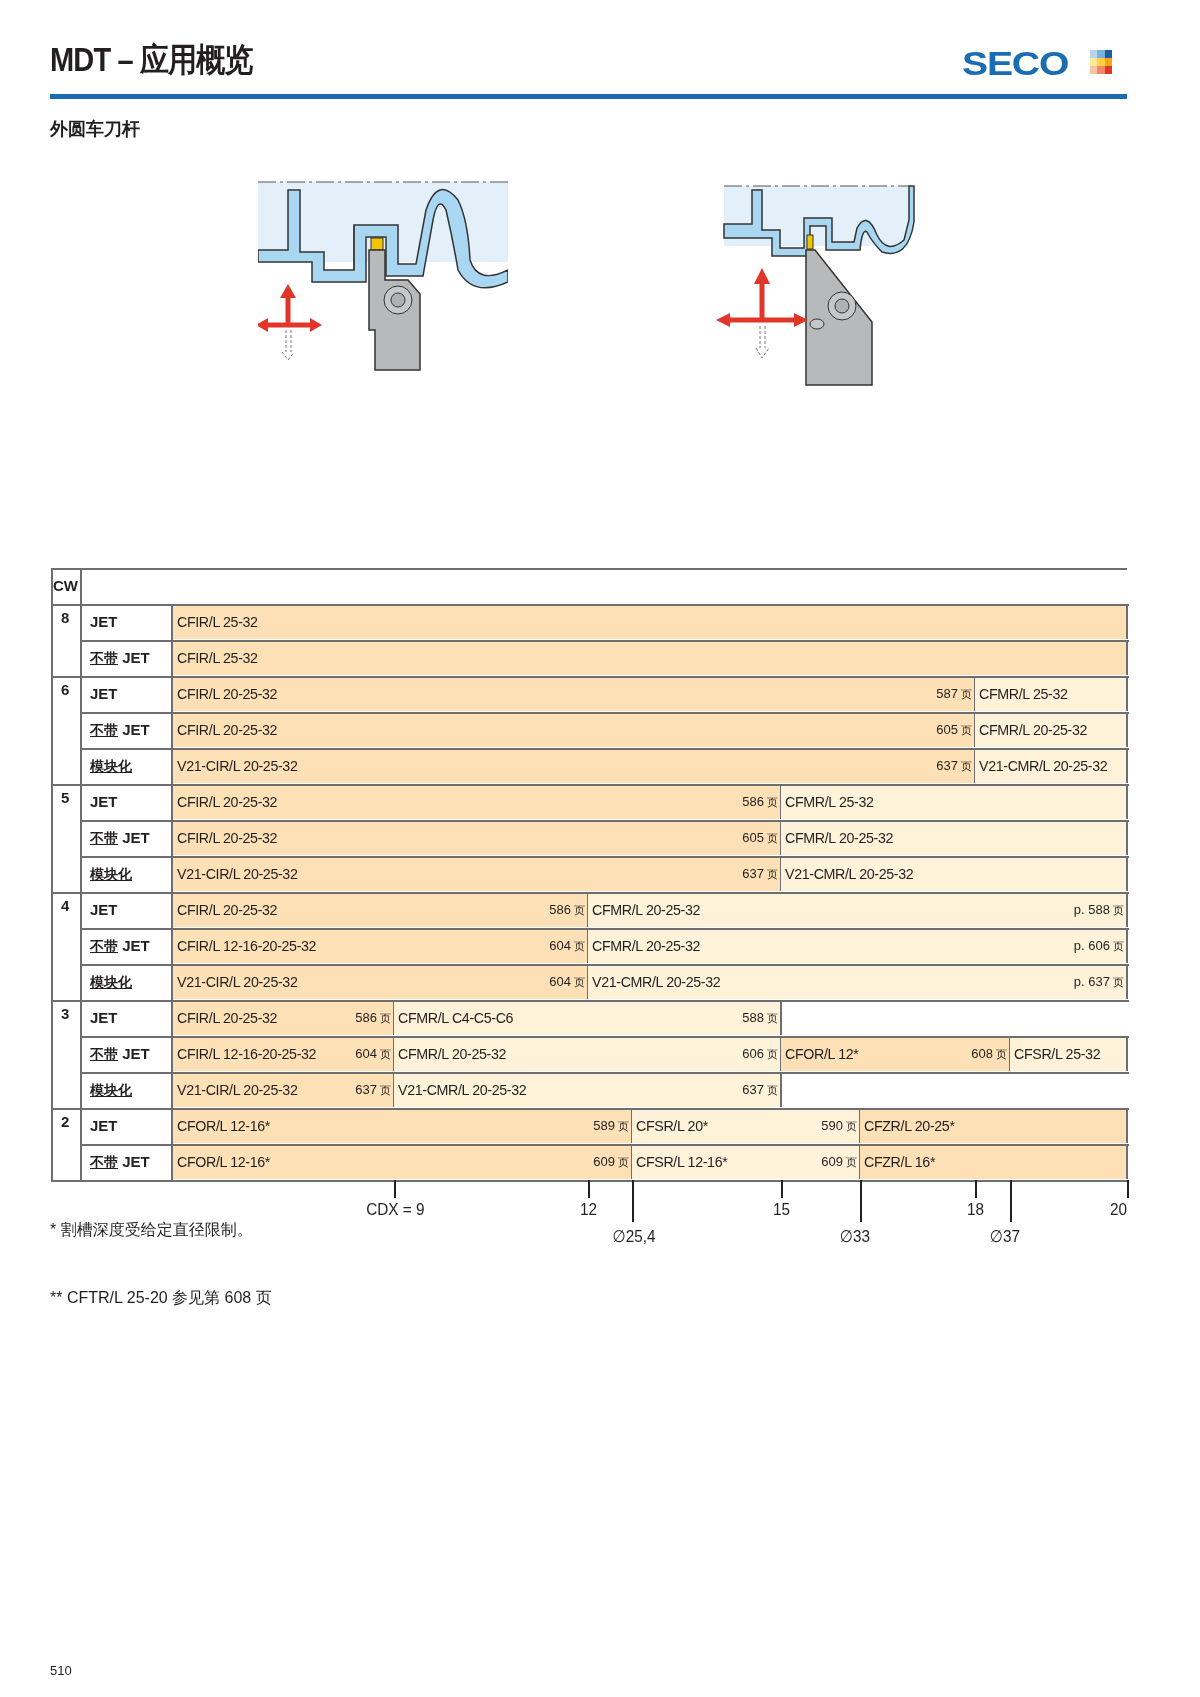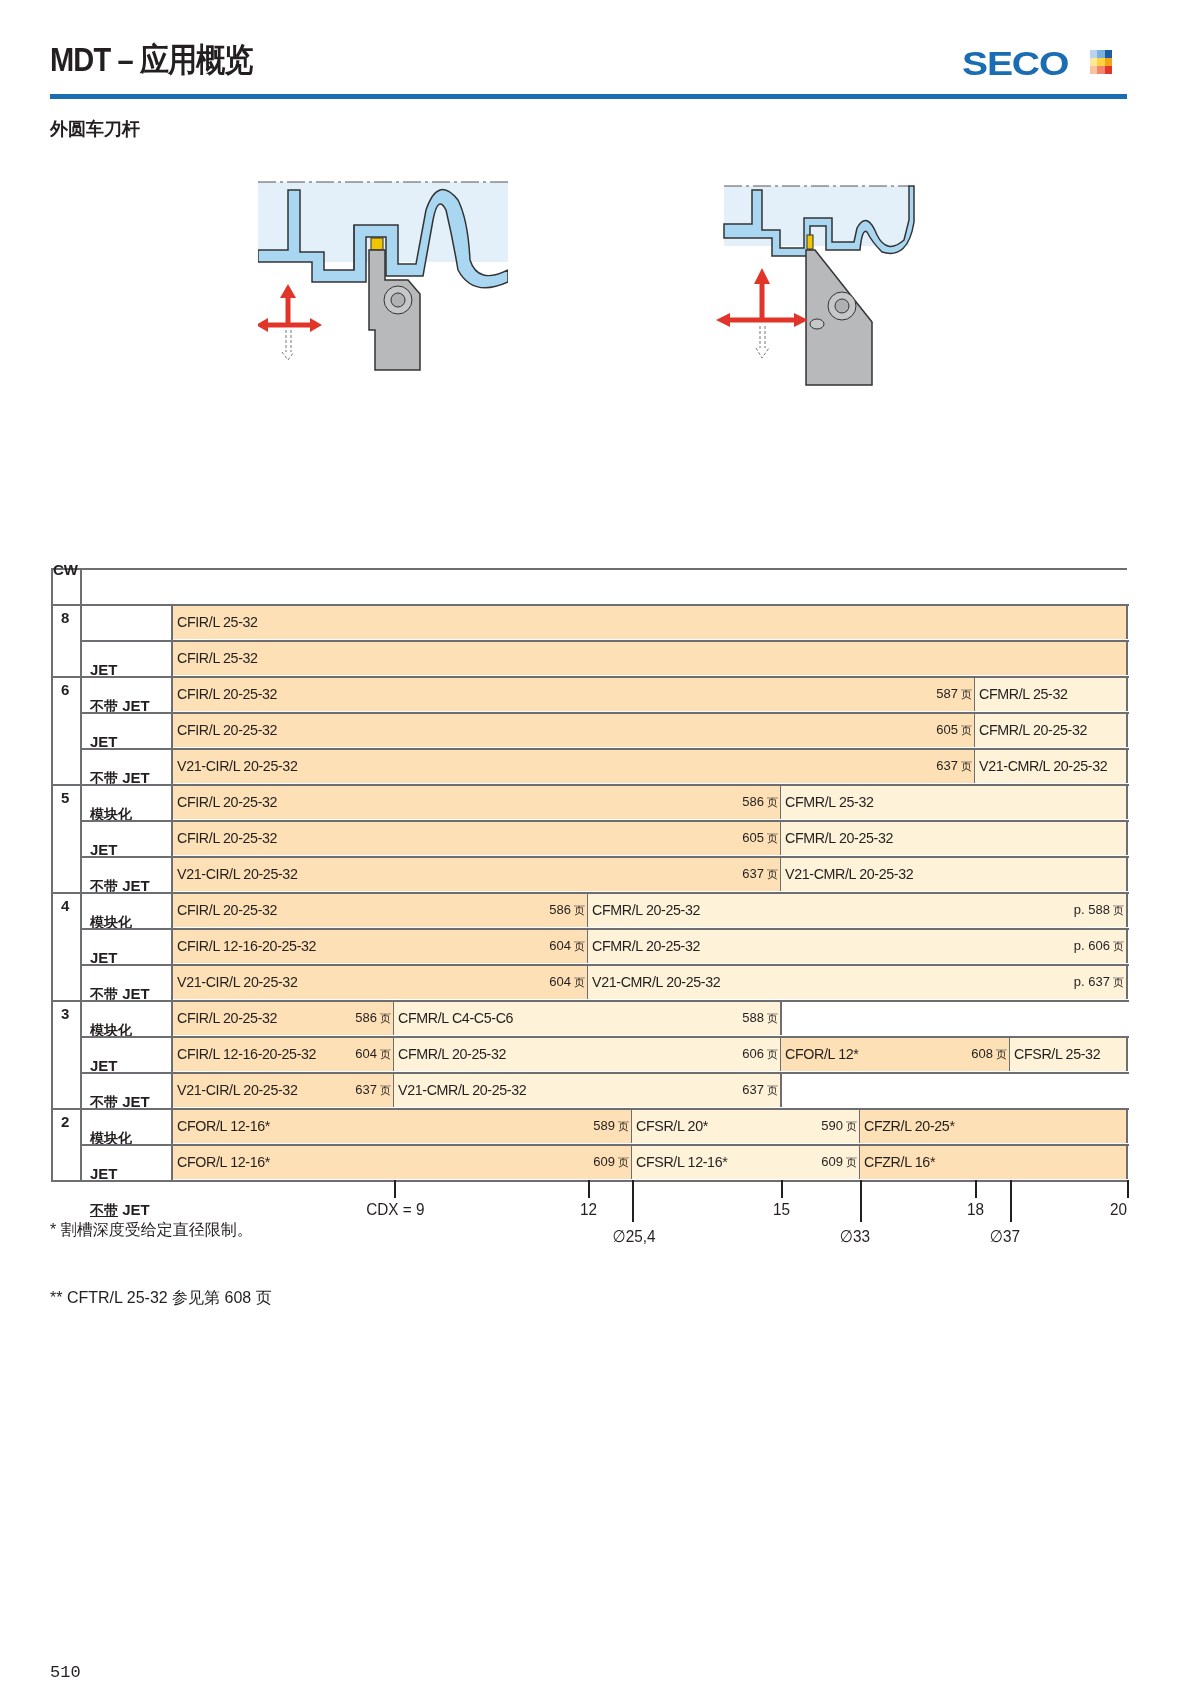--- a/index.html
+++ b/index.html
@@ -9,32 +9,32 @@
   .title { left:50px; top:38px; font-size:33px; font-weight:bold; letter-spacing:-1px; transform:scaleX(0.88); transform-origin:left; }
   .rule { left:50px; top:94px; width:1077px; height:5px; background:#1b6db3; }
   .logo { left:962px; top:46px; height:34px; display:flex; align-items:center; }
   .logo-text { font-family:"Liberation Sans", sans-serif; font-weight:900; font-size:34px; color:#1b6db3; letter-spacing:-1px; transform:scaleX(1.15); transform-origin:left; font-style:normal; }
   .logo-mark { position:absolute; left:128px; top:4px; width:22px; height:24px; display:grid; grid-template-columns:repeat(3,1fr); grid-template-rows:repeat(3,1fr); }
   .subtitle { left:50px; top:117px; font-size:18px; font-weight:bold; font-family:"DejaVu Serif", serif; }
   .illus { position:absolute; }
   .hline { position:absolute; height:2px; background:#6d6e71; }
   .vline { position:absolute; width:2px; background:#6d6e71; }
   .cw { position:absolute; font-size:15px; font-weight:bold; }
-  .lbl { position:absolute; font-size:15px; font-weight:bold;margin-top:48px; }
+  .lbl { position:absolute; font-size:15px; font-weight:bold; }
   .lbl .cn { font-family:"DejaVu Serif", serif; font-weight:bold; font-size:14px;text-decoration:underline; }
   .seg { position:absolute; box-sizing:border-box; height:34px; display:flex; align-items:center; justify-content:space-between; font-size:15.5px; padding:0 2px 0 4px; white-space:nowrap; border-right:2px solid #6d6e71; }
   .seg.dark { background:#fde0b5; }
   .seg.light { background:#fef2d8; }
   .seg .name { letter-spacing:-0.4px; transform:scaleX(0.92); transform-origin:left; display:inline-block; }
   .seg .pg { font-size:13px; color:#231f20; }
   .seg .pg .ye { font-family:"DejaVu Serif", serif; font-size:11px; margin-left:3px; }
   .tick { position:absolute; width:1.5px; background:#231f20; }
   .axlbl { position:absolute; font-size:17px; transform:scaleX(0.9); white-space:nowrap; }
   .foot { position:absolute; left:50px; font-size:16px; }
-  .pagenum { left:50px; top:1663px; font-size:17px;font-family:Liberation Mono, monospace; }
+  .pagenum { left:50px; top:1663px; font-size:13px; }
 </style>
 </head>
 <body>
 
 <div class="abs title">MDT – 应用概览</div>
 <div class="abs logo">
   <span class="logo-text">SECO</span>
   <div class="logo-mark">
     <div style="background:#b9d4ec"></div>
       <div style="background:#7ab0dd"></div>
@@ -87,21 +87,21 @@
     <path d="M18 133 L4 140 L18 147 Z M82 133 L96 140 L82 147 Z" fill="#e2352a"></path>
     <path d="M48 146 L48 168 M53 146 L53 168" stroke="#777" stroke-dasharray="3 2"></path>
     <path d="M44 168 L50 178 L57 168" fill="none" stroke="#777" stroke-dasharray="3 2"></path>
   </g>
 </svg>
 
 <div id="table">
     <div class="hline" style="left:51px;top:568px;width:1076px"></div>
     <div class="vline" style="left:51px;top:568px;height:614px"></div>
     <div class="vline" style="left:80px;top:568px;height:612px"></div>
-    <div class="cw" style="left:53px;top:561px;font-size:15px">CW</div>
+    <div class="cw" style="left:53px;top:577px;font-size:15px">CW</div>
     <div class="hline" style="left:51px;top:604px;width:1076px"></div>
     <div class="cw" style="left:61px;top:609px">8</div>
     <div class="vline" style="left:171px;top:604px;height:36px"></div>
     <div class="lbl" style="left:90px;top:613px">JET</div>
     <div class="seg dark" style="left:173px;top:605px;width:955px">
       <span class="name">CFIR/L 25-32</span>
     </div>
     <div class="hline" style="left:173px;top:640px;width:956px"></div>
     <div class="hline" style="left:173px;top:604px;width:956px"></div>
     <div class="hline" style="left:80px;top:640px;width:93px"></div>
@@ -358,15 +358,15 @@
     <div class="axlbl" style="left:1109px;top:1200px">20</div>
     <div class="tick" style="left:632px;top:1180px;height:42px"></div>
     <div class="axlbl" style="left:610px;top:1226px">∅25,4</div>
     <div class="tick" style="left:860px;top:1180px;height:42px"></div>
     <div class="axlbl" style="left:838px;top:1226px">∅33</div>
     <div class="tick" style="left:1010px;top:1180px;height:42px"></div>
     <div class="axlbl" style="left:988px;top:1226px">∅37</div>
   </div>
 
 <div class="foot" style="top:1220px">* 割槽深度受给定直径限制。</div>
-<div class="foot" style="top:1288px">** CFTR/L 25-32 参见第 608 页</div>
+<div class="foot" style="top:1288px">** CFTR/L 25-20 参见第 608 页</div>
 
 <div class="abs pagenum">510</div>
 
 </body></html>

